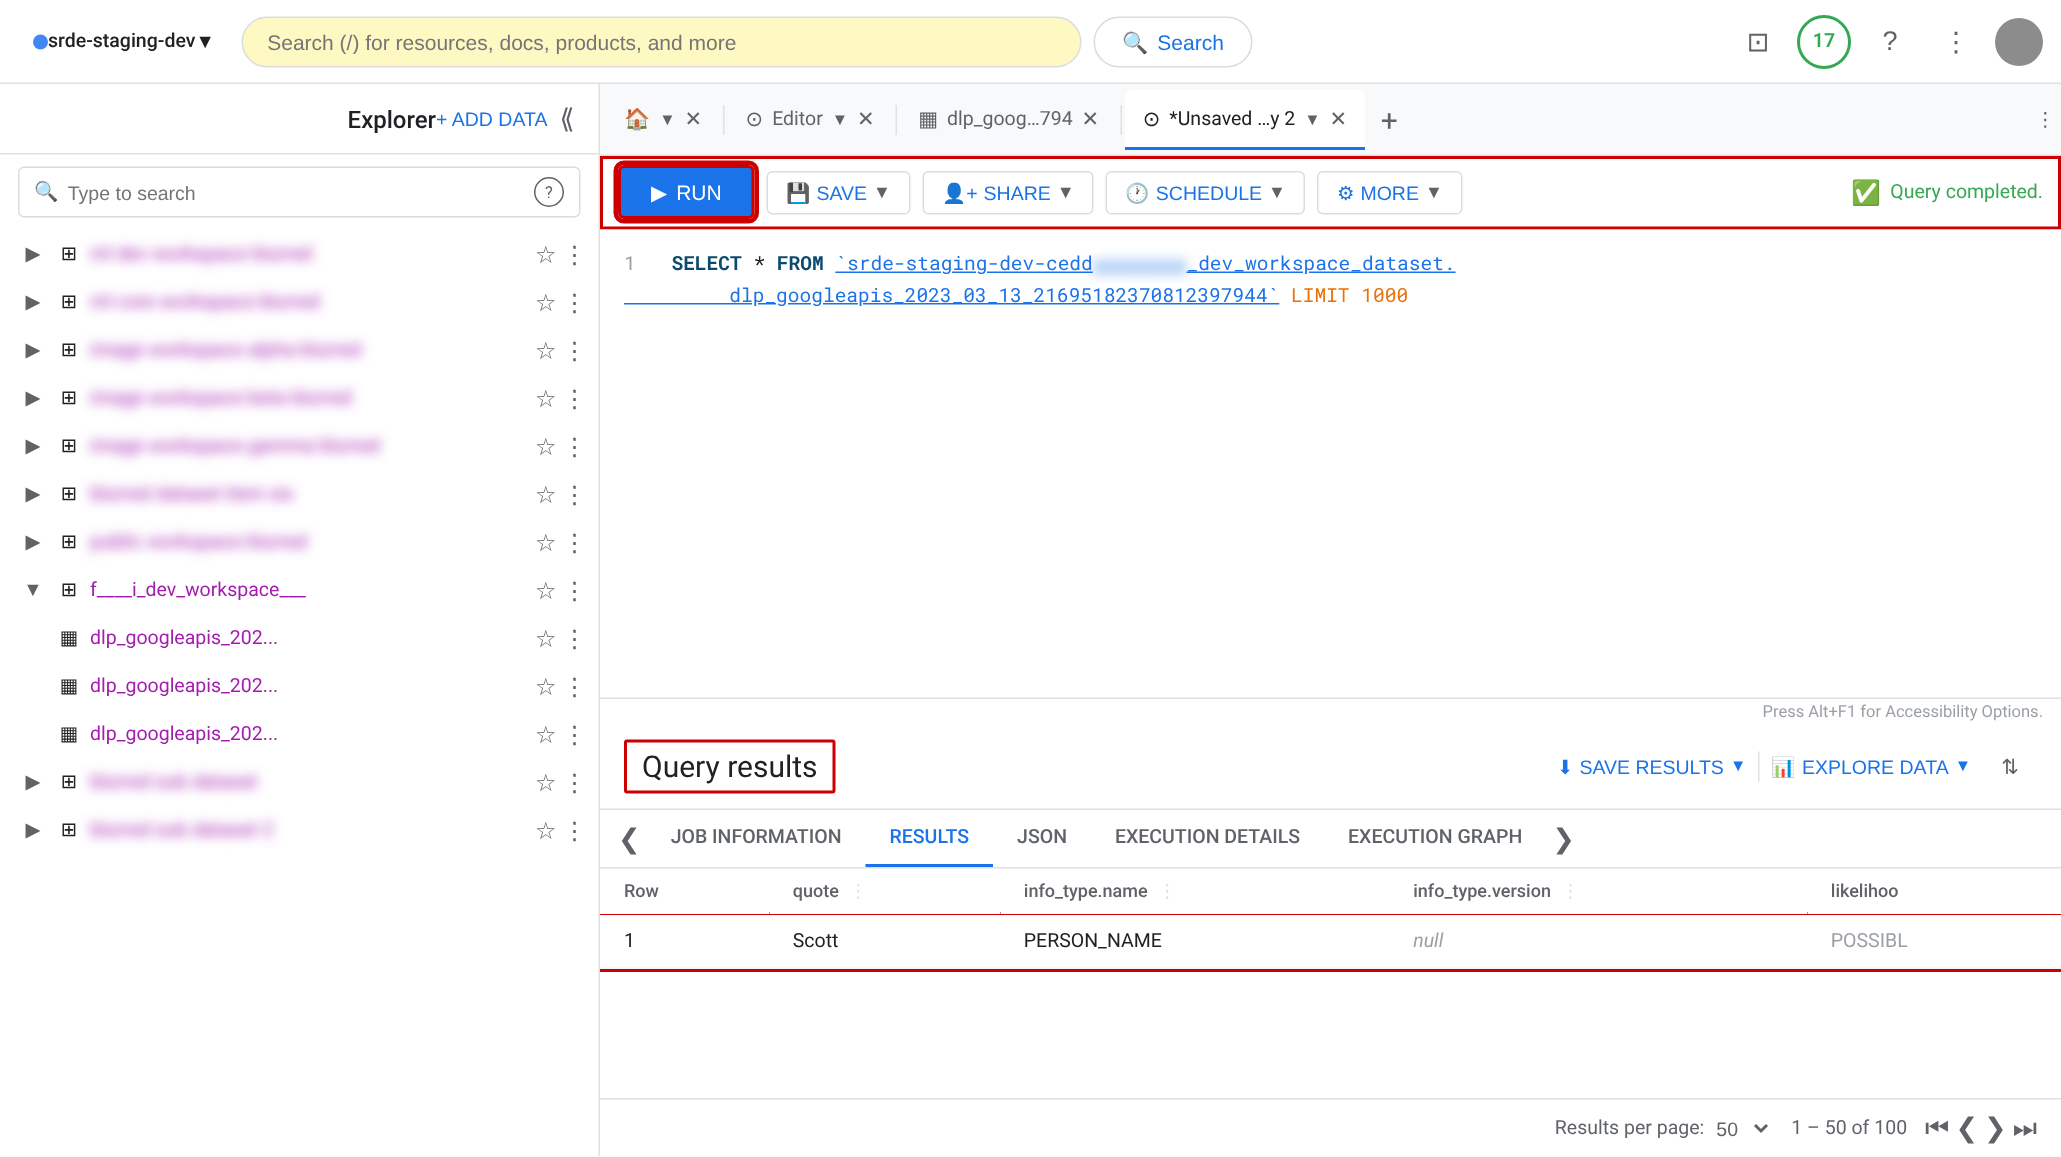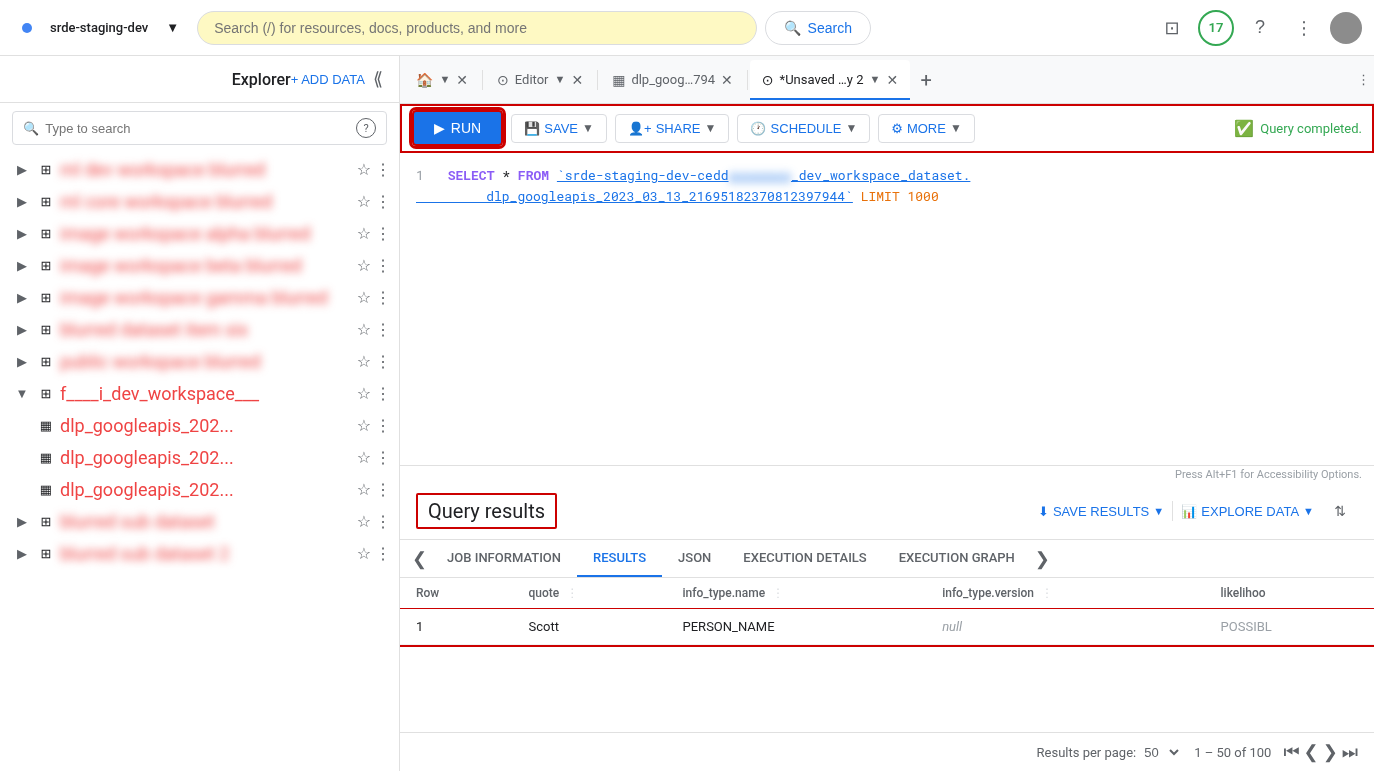--- a/index.html
+++ b/index.html
@@ -4,21 +4,21 @@
   <style>
     * { box-sizing: border-box; margin: 0; padding: 0; }
     body { font-family: 'Google Sans', Roboto, Arial, sans-serif; font-size: 13px; background: #f8f9fa; color: #202124; overflow: hidden; }
 
     
     .top-bar {
       display: flex; align-items: center; background: #fff; border-bottom: 1px solid #e0e0e0;
       height: 56px; padding: 0 12px; gap: 8px; z-index: 100; position: relative;
     }
     .project-selector {
-      display: flex; align-items: center; gap: 18px; padding: 6px 10px;
+      display: flex; align-items: center; gap: 0; padding: 6px 10px;
       border-radius: 4px; cursor: pointer; font-size: 13px; font-weight: 500;
       white-space: nowrap;
     }
     .project-selector .dot { width: 10px; height: 10px; background: #4285f4; border-radius: 50%; }
     .search-bar {
       flex: 1; display: flex; align-items: center; border: 1px solid #dadce0;
       border-radius: 24px; padding: 8px 16px; gap: 8px; background: #fef9c3;
       max-width: 560px;
     }
     .search-bar input {
@@ -80,21 +80,21 @@
     .viewing-text { padding: 4px 12px 8px; font-size: 12px; color: #5f6368; }
     .viewing-text a { color: #1a73e8; text-decoration: none; }
 
     .tree-list { overflow-y: auto; flex: 1; }
     .tree-item {
       display: flex; align-items: center; padding: 4px 8px 4px 12px;
       cursor: pointer; gap: 4px; min-height: 32px;
     }
     .tree-toggle { width: 20px; height: 20px; display: flex; align-items: center; justify-content: center; flex-shrink: 0; color: #5f6368; }
     .tree-icon { width: 20px; height: 20px; display: flex; align-items: center; justify-content: center; flex-shrink: 0; }
-    .tree-label { flex: 1; font-size: 18px; filter: blur(4px); user-select: none; color: #ef4444; overflow: hidden; text-overflow: ellipsis; white-space: nowrap; }
+    .tree-label { flex: 1; font-size: 13px; filter: blur(4px); user-select: none; color: #a21caf; overflow: hidden; text-overflow: ellipsis; white-space: nowrap; }
     .tree-label.clear { filter: none; }
     .tree-star { color: #5f6368; font-size: 16px; cursor: pointer; }
     .tree-more { color: #5f6368; font-size: 16px; cursor: pointer; }
 
     .tree-item.expanded-parent { }
     .tree-item.child { padding-left: 36px; }
 
     
     .main-content { flex: 1; display: flex; flex-direction: column; overflow: hidden; background: #fff; }
 
@@ -134,21 +134,21 @@
     .toolbar-btn .chevron { font-size: 12px; color: #5f6368; }
     .query-status { margin-left: auto; display: flex; align-items: center; gap: 6px; color: #34a853; font-size: 13px; }
 
     
     .editor-area {
       flex: 1; padding: 12px 16px; font-family: 'Roboto Mono', monospace; font-size: 13px;
       line-height: 1.6; overflow-y: auto; background: #fff; min-height: 180px;
       border-bottom: 1px solid #e0e0e0;
     }
     .line-num { color: #9aa0a6; margin-right: 16px; user-select: none; }
-    .kw { color: #8b5cf6; font-weight: bold; }
+    .kw { color: #0c4a6e; font-weight: bold; }
     .lit { color: #e8710a; }
     .tbl-ref { color: #1a73e8; text-decoration: underline; cursor: pointer; }
 
     .accessibility-hint { text-align: right; font-size: 11px; color: #9aa0a6; padding: 2px 12px; }
 
     
     .results-panel { display: flex; flex-direction: column; background: #fff; flex: 1; overflow: hidden; }
     .results-header {
       display: flex; align-items: center; padding: 10px 16px; border-bottom: 1px solid #e0e0e0;
       gap: 12px;

